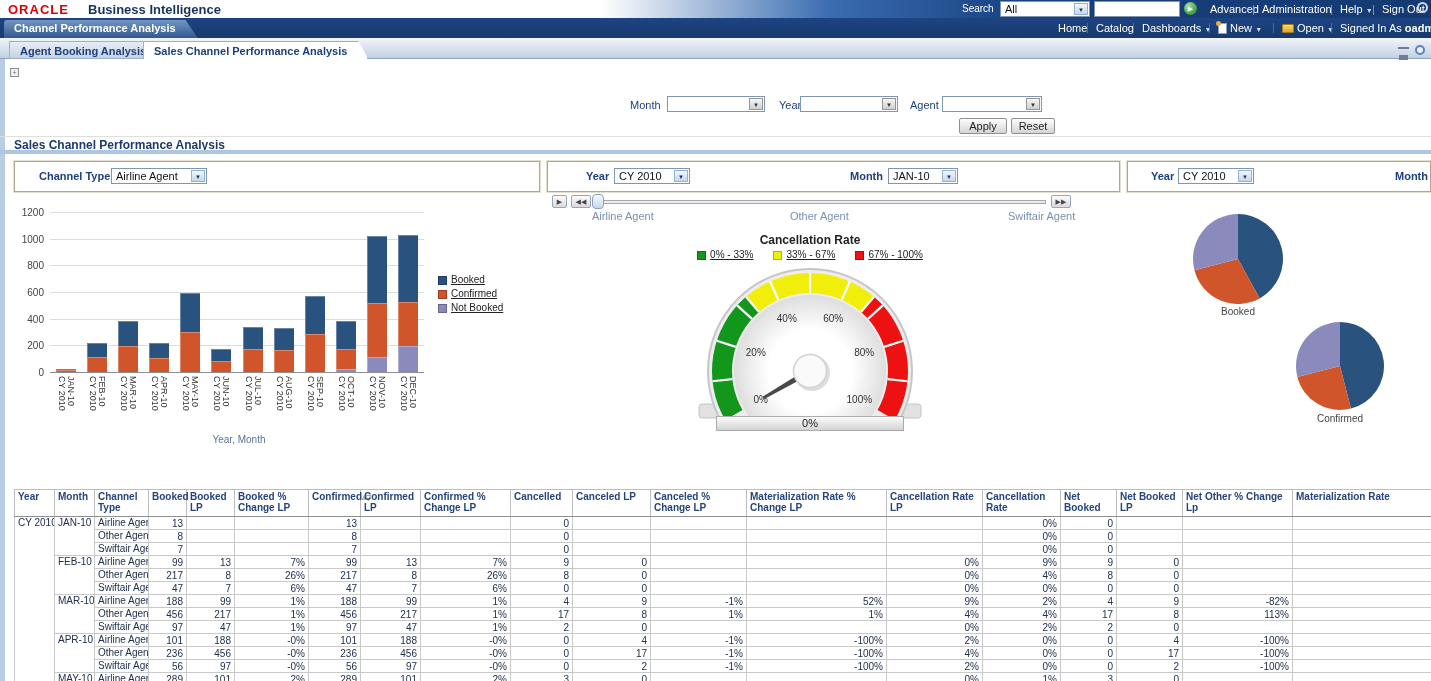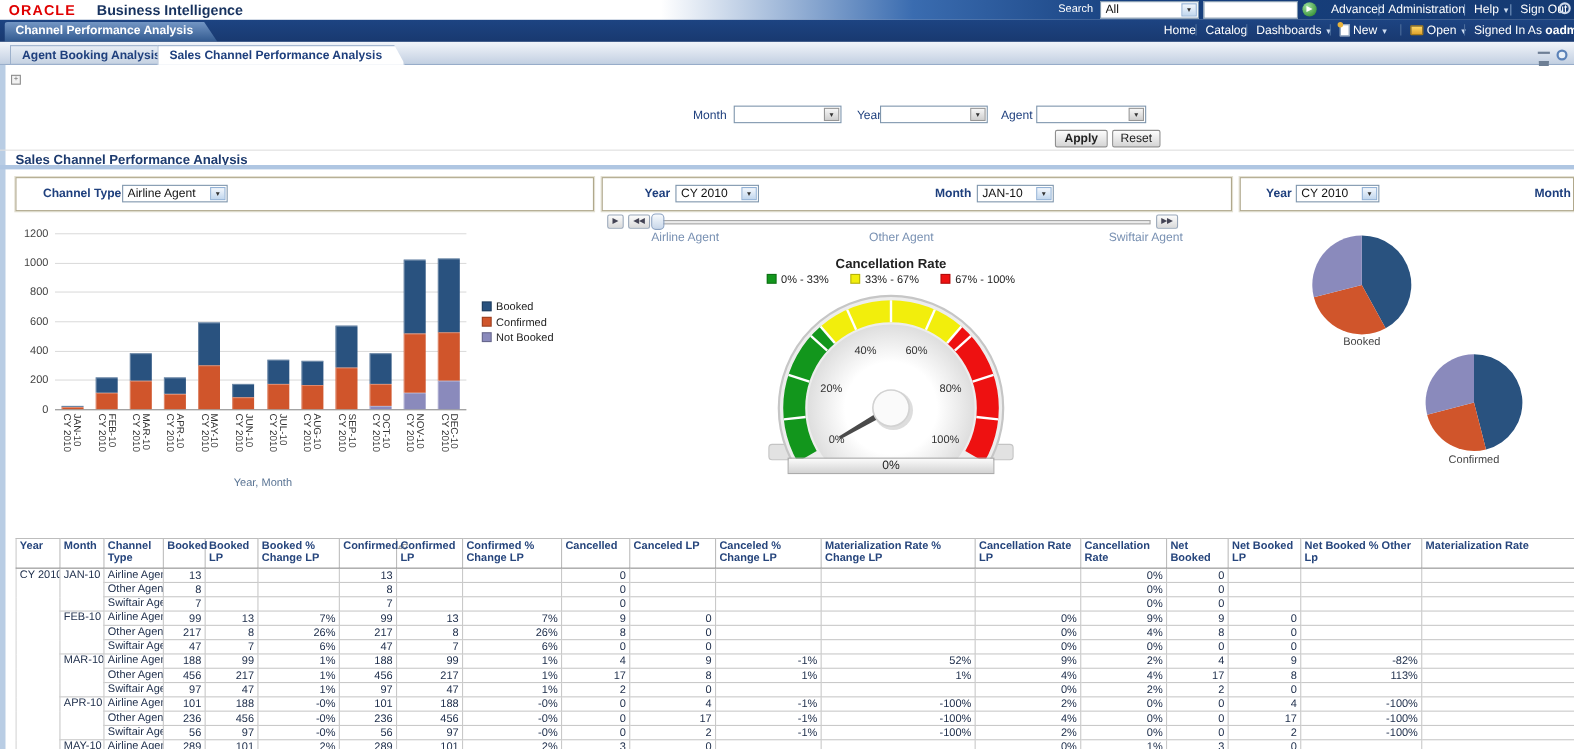--- a/index.html
+++ b/index.html
@@ -66,21 +66,21 @@
   .plabel { position:absolute; top:8px; color:#1e3f7d; font-size:11px; font-weight:bold; }
 
   
   #bar-chart { position:absolute; left:14px; top:196px; width:530px; height:290px; }
   .gridline { position:absolute; height:1px; background:#dcdcdc; }
   .gridline.base { background:#8d8d8d; }
   .ylab { position:absolute; width:30px; text-align:right; font-size:10px; color:#444; }
   .barseg { position:absolute; }
   .xlab { position:absolute; writing-mode:vertical-lr; font-size:9px; line-height:9px; color:#333; white-space:pre-line; }
   #bar-xtitle { position:absolute; left:110px; top:238px; width:230px; text-align:center; font-size:10px; color:#5a7494; }
-  .legend-item { display:flex; align-items:flex-start; margin-bottom:3px; }
+  .legend-item { display:flex; align-items:flex-end; margin-bottom:3px;text-decoration:underline; }
   .legend-sw { width:9px; height:9px; margin-right:4px; border:1px solid rgba(0,0,0,.25); }
   #bar-legend { position:absolute; left:424px; top:78px; font-size:10px; color:#222; }
 
   
   .sbtn { position:absolute; top:195px; height:13px; background:linear-gradient(#fcfcfc,#dadada); border:1px solid #98a6b8;
     font-size:7px; line-height:11px; text-align:center; color:#445; border-radius:2px; }
   #slider-track { position:absolute; left:596px; top:200px; width:450px; height:4px; background:#ececec; border:1px solid #a8a8a8; }
   #slider-thumb { position:absolute; left:592px; top:194px; width:12px; height:15px; border-radius:4px;
     background:linear-gradient(#f7fafd,#c8d7ea); border:1px solid #8ba2c2; }
   .slab { position:absolute; top:210px; color:#7890b2; font-size:11px; }
@@ -161,21 +161,21 @@
 <span class="flabel" style="left:779px; top:99px;">Year</span>
 <span class="fselect gray" style="left:800px; top:96px; width:98px;">
   <span class="val"></span>
     <span class="arw">▼</span>
 </span>
 <span class="flabel" style="left:910px; top:99px;">Agent</span>
 <span class="fselect gray" style="left:942px; top:96px; width:100px;">
   <span class="val"></span>
     <span class="arw">▼</span>
 </span>
-<div class="btn" style="left:959px; top:118px; width:48px;font-weight:bold;">Apply</div>
+<div class="btn" style="left:959px; top:118px; width:48px;">Apply</div>
 <div class="btn" style="left:1011px; top:118px; width:44px;">Reset</div>
 <div id="filters-rule"></div>
 
 <div id="section-title">Sales Channel Performance Analysis</div>
 <div id="section-bar"></div>
 
 <div class="panelbox" style="left:14px; width:526px;">
   <span class="plabel" style="left:24px;">Channel Type</span>
   <span class="fselect" style="left:96px; top:6px; width:96px;">
     <span class="val">Airline Agent</span>
@@ -380,21 +380,21 @@
           <th style="width: 60px;">Confirmed LP</th>
           <th style="width: 90px;">Confirmed % Change LP</th>
           <th style="width: 62px;">Cancelled</th>
           <th style="width: 78px;">Canceled LP</th>
           <th style="width: 96px;">Canceled % Change LP</th>
           <th style="width: 140px;">Materialization Rate % Change LP</th>
           <th style="width: 96px;">Cancellation Rate LP</th>
           <th style="width: 78px;">Cancellation Rate</th>
           <th style="width: 56px;">Net Booked</th>
           <th style="width: 66px;">Net Booked LP</th>
-          <th style="width: 110px;">Net Booked % Other Lp</th>
+          <th style="width: 110px;">Net Other % Change Lp</th>
           <th style="width: 150px;">Materialization Rate</th>
         </tr>
       </thead>
     <tbody>
         <tr>
           <td class="linkcell" rowspan="13">CY 2010</td>
           <td class="linkcell" rowspan="3">JAN-10</td>
           <td class="linkcell">Airline Agent</td>
           <td class="num">13</td>
           <td class="num"></td>

